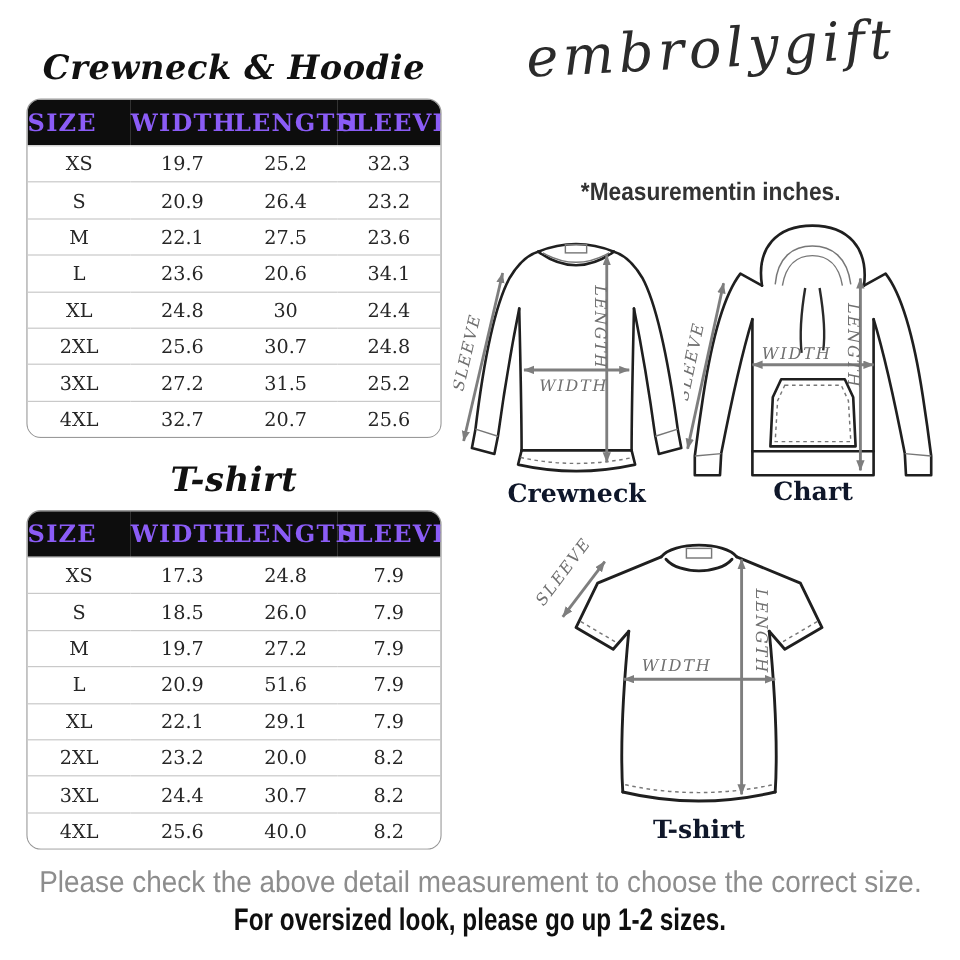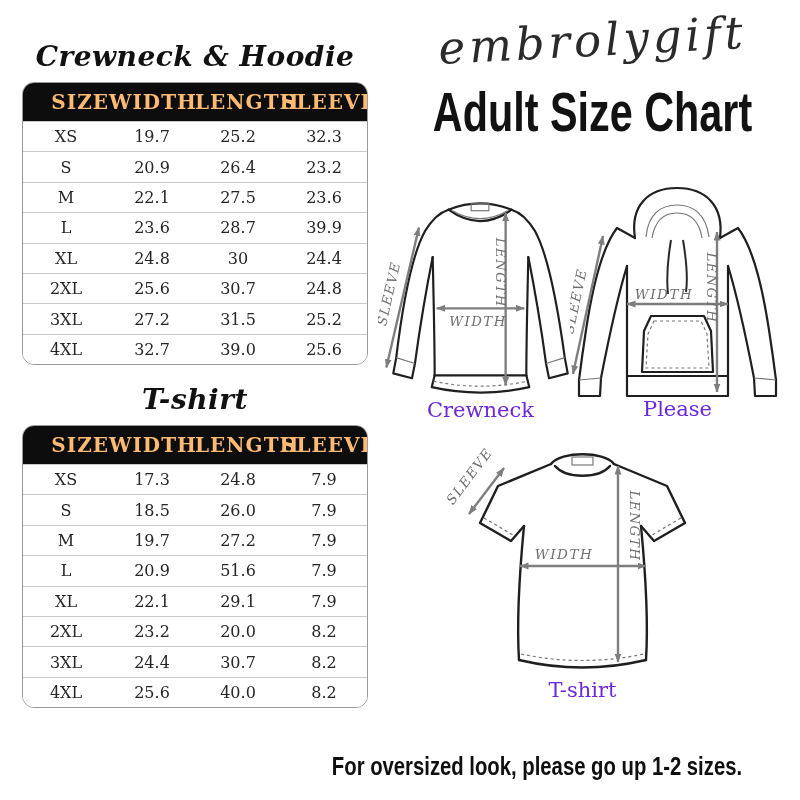--- a/index.html
+++ b/index.html
@@ -21,22 +21,22 @@
   
   .table-wrap {
     left:22px; width:346px; border:1px solid #9a9a9a; border-radius:12px;
     overflow:hidden; background:#fff;
   }
   table.size-table {
     width:100%; border-collapse:separate; border-spacing:0; table-layout:fixed;
     font-family:"DejaVu Serif","Liberation Serif",serif;
   }
   table.size-table thead th {
-    background:#0d0d0d; color:#fdba74; font-size:20px; font-weight:bold;
-    letter-spacing:1px; height:38px; text-align:right;
+    background:#0d0d0d; color:#8b5cf6; font-size:20px; font-weight:bold;
+    letter-spacing:1px; height:38px; text-align:left;
   }
   table.size-table tbody td {
     text-align:center; font-size:16px; color:#262626; height:30.4px;
     border-top:1px solid #c9c9c9; background:#fff;
   }
 
   
   .logo {
     left:400px; top:14px; width:385px; text-align:center;
     font-family:"DejaVu Serif","Liberation Serif",serif; font-style:italic;
@@ -50,34 +50,34 @@
   .subtitle { left:400px; top:149px; width:385px; text-align:center; }
   .subtitle > span {
     display:inline-block; font-size:21px; font-weight:bold; color:#333;
     transform:scaleX(.9); transform-origin:center;
   }
 
   
   svg.fig { position:absolute; }
   .fig-caption {
     text-align:center; font-family:"DejaVu Serif","Liberation Serif",serif;
-    font-weight:normal; font-size:21px; color:#6d28d9;
+    font-weight:bold; font-size:21px; color:#0f172a;
   }
   .fig-label {
     font-family:"DejaVu Serif","Liberation Serif",serif;
     font-style:italic; font-size:13.5px; letter-spacing:1.5px; fill:#6f6f6f;
   }
 
   
   .note1 { left:0; top:721px; width:800px; text-align:center; }
   .note1 > span {
     display:inline-block; font-size:25px; color:#8d8d8d;
     transform:scaleX(.93); transform-origin:center;
   }
-  .note2 { left:0; top:751px; width:800px; text-align:right; }
+  .note2 { left:0; top:751px; width:800px; text-align:center; }
   .note2 > span {
     display:inline-block; font-size:26px; font-weight:bold; color:#0f0f0f;
     transform:scaleX(.78); transform-origin:center;
   }
 </style>
 </head>
 <body>
 
 <div class="canvas">
 
@@ -108,22 +108,22 @@
           </tr>
           <tr>
             <td>M</td>
             <td>22.1</td>
             <td>27.5</td>
             <td>23.6</td>
           </tr>
           <tr>
             <td>L</td>
             <td>23.6</td>
-            <td>28.7</td>
-            <td>39.9</td>
+            <td>20.6</td>
+            <td>34.1</td>
           </tr>
           <tr>
             <td>XL</td>
             <td>24.8</td>
             <td>30</td>
             <td>24.4</td>
           </tr>
           <tr>
             <td>2XL</td>
             <td>25.6</td>
@@ -132,21 +132,21 @@
           </tr>
           <tr>
             <td>3XL</td>
             <td>27.2</td>
             <td>31.5</td>
             <td>25.2</td>
           </tr>
           <tr>
             <td>4XL</td>
             <td>32.7</td>
-            <td>39.0</td>
+            <td>20.7</td>
             <td>25.6</td>
           </tr>
         </tbody>
     </table>
   </div>
 
   <div class="abs table-title" style="top:383px">T-shirt</div>
 
   <div class="abs table-wrap" style="top:425px">
     <table class="size-table">
@@ -205,22 +205,22 @@
             <td>4XL</td>
             <td>25.6</td>
             <td>40.0</td>
             <td>8.2</td>
           </tr>
         </tbody>
     </table>
   </div>
 
   <div class="abs logo">embrolygift</div>
-  <div class="abs adult-title">
-    <span>Adult Size Chart</span>
+  <div class="abs subtitle">
+    <span>*Measurementin inches.</span>
   </div>
 
   <svg class="fig" style="left:378px;top:192px" width="205" height="207" viewBox="0 0 205 210">
     <defs>
       <marker id="arrC" markerWidth="10" markerHeight="8" refX="8.5" refY="3.5" orient="auto-start-reverse" markerUnits="userSpaceOnUse">
         <path d="M0,0 L9,3.5 L0,7 Z" fill="#7e7e7e"></path>
       </marker>
     </defs>
     <g fill="none" stroke="#1f1f1f" stroke-width="2.2" stroke-linejoin="round" stroke-linecap="round">
       <path d="M70,18 Q102,5 134,18"></path>
@@ -280,21 +280,21 @@
       <line x1="33" y1="56" x2="3" y2="194" marker-start="url(#arrH)" marker-end="url(#arrH)"></line>
       <line x1="147" y1="52" x2="147" y2="212" marker-start="url(#arrH)" marker-end="url(#arrH)"></line>
       <line x1="57" y1="124" x2="158" y2="124" marker-start="url(#arrH)" marker-end="url(#arrH)"></line>
     </g>
     <g>
       <text class="fig-label" transform="translate(10,122) rotate(-78)" text-anchor="middle">SLEEVE</text>
       <text class="fig-label" transform="translate(137,108) rotate(90)" text-anchor="middle">LENGTH</text>
       <text class="fig-label" x="94" y="119" text-anchor="middle">WIDTH</text>
     </g>
   </svg>
-  <div class="abs fig-caption" style="left:570px;top:397px;width:215px">Please</div>
+  <div class="abs fig-caption" style="left:570px;top:397px;width:215px">Chart</div>
 
   <svg class="fig" style="left:440px;top:446px" width="285" height="234" viewBox="0 0 285 234">
     <defs>
       <marker id="arrT" markerWidth="10" markerHeight="8" refX="8.5" refY="3.5" orient="auto-start-reverse" markerUnits="userSpaceOnUse">
         <path d="M0,0 L9,3.5 L0,7 Z" fill="#7e7e7e"></path>
       </marker>
     </defs>
     <g fill="none" stroke="#1f1f1f" stroke-width="2.4" stroke-linejoin="round" stroke-linecap="round">
       <path d="M111,18 C121,5 164,5 174,18"></path>
       <path d="M115,20 C126,33 159,33 170,20"></path>
@@ -316,17 +316,20 @@
       <line x1="178" y1="20" x2="178" y2="216" marker-start="url(#arrT)" marker-end="url(#arrT)"></line>
     </g>
     <g>
       <text class="fig-label" transform="translate(33,33) rotate(-53)" text-anchor="middle">SLEEVE</text>
       <text class="fig-label" transform="translate(190,80) rotate(90)" text-anchor="middle">LENGTH</text>
       <text class="fig-label" x="124" y="113" text-anchor="middle">WIDTH</text>
     </g>
   </svg>
   <div class="abs fig-caption" style="left:440px;top:678px;width:285px">T-shirt</div>
 
+  <div class="abs note1">
+    <span>Please check the above detail measurement to choose the correct size.</span>
+  </div>
   <div class="abs note2">
     <span>For oversized look, please go up 1-2 sizes.</span>
   </div>
 
 </div>
 
 </body></html>

